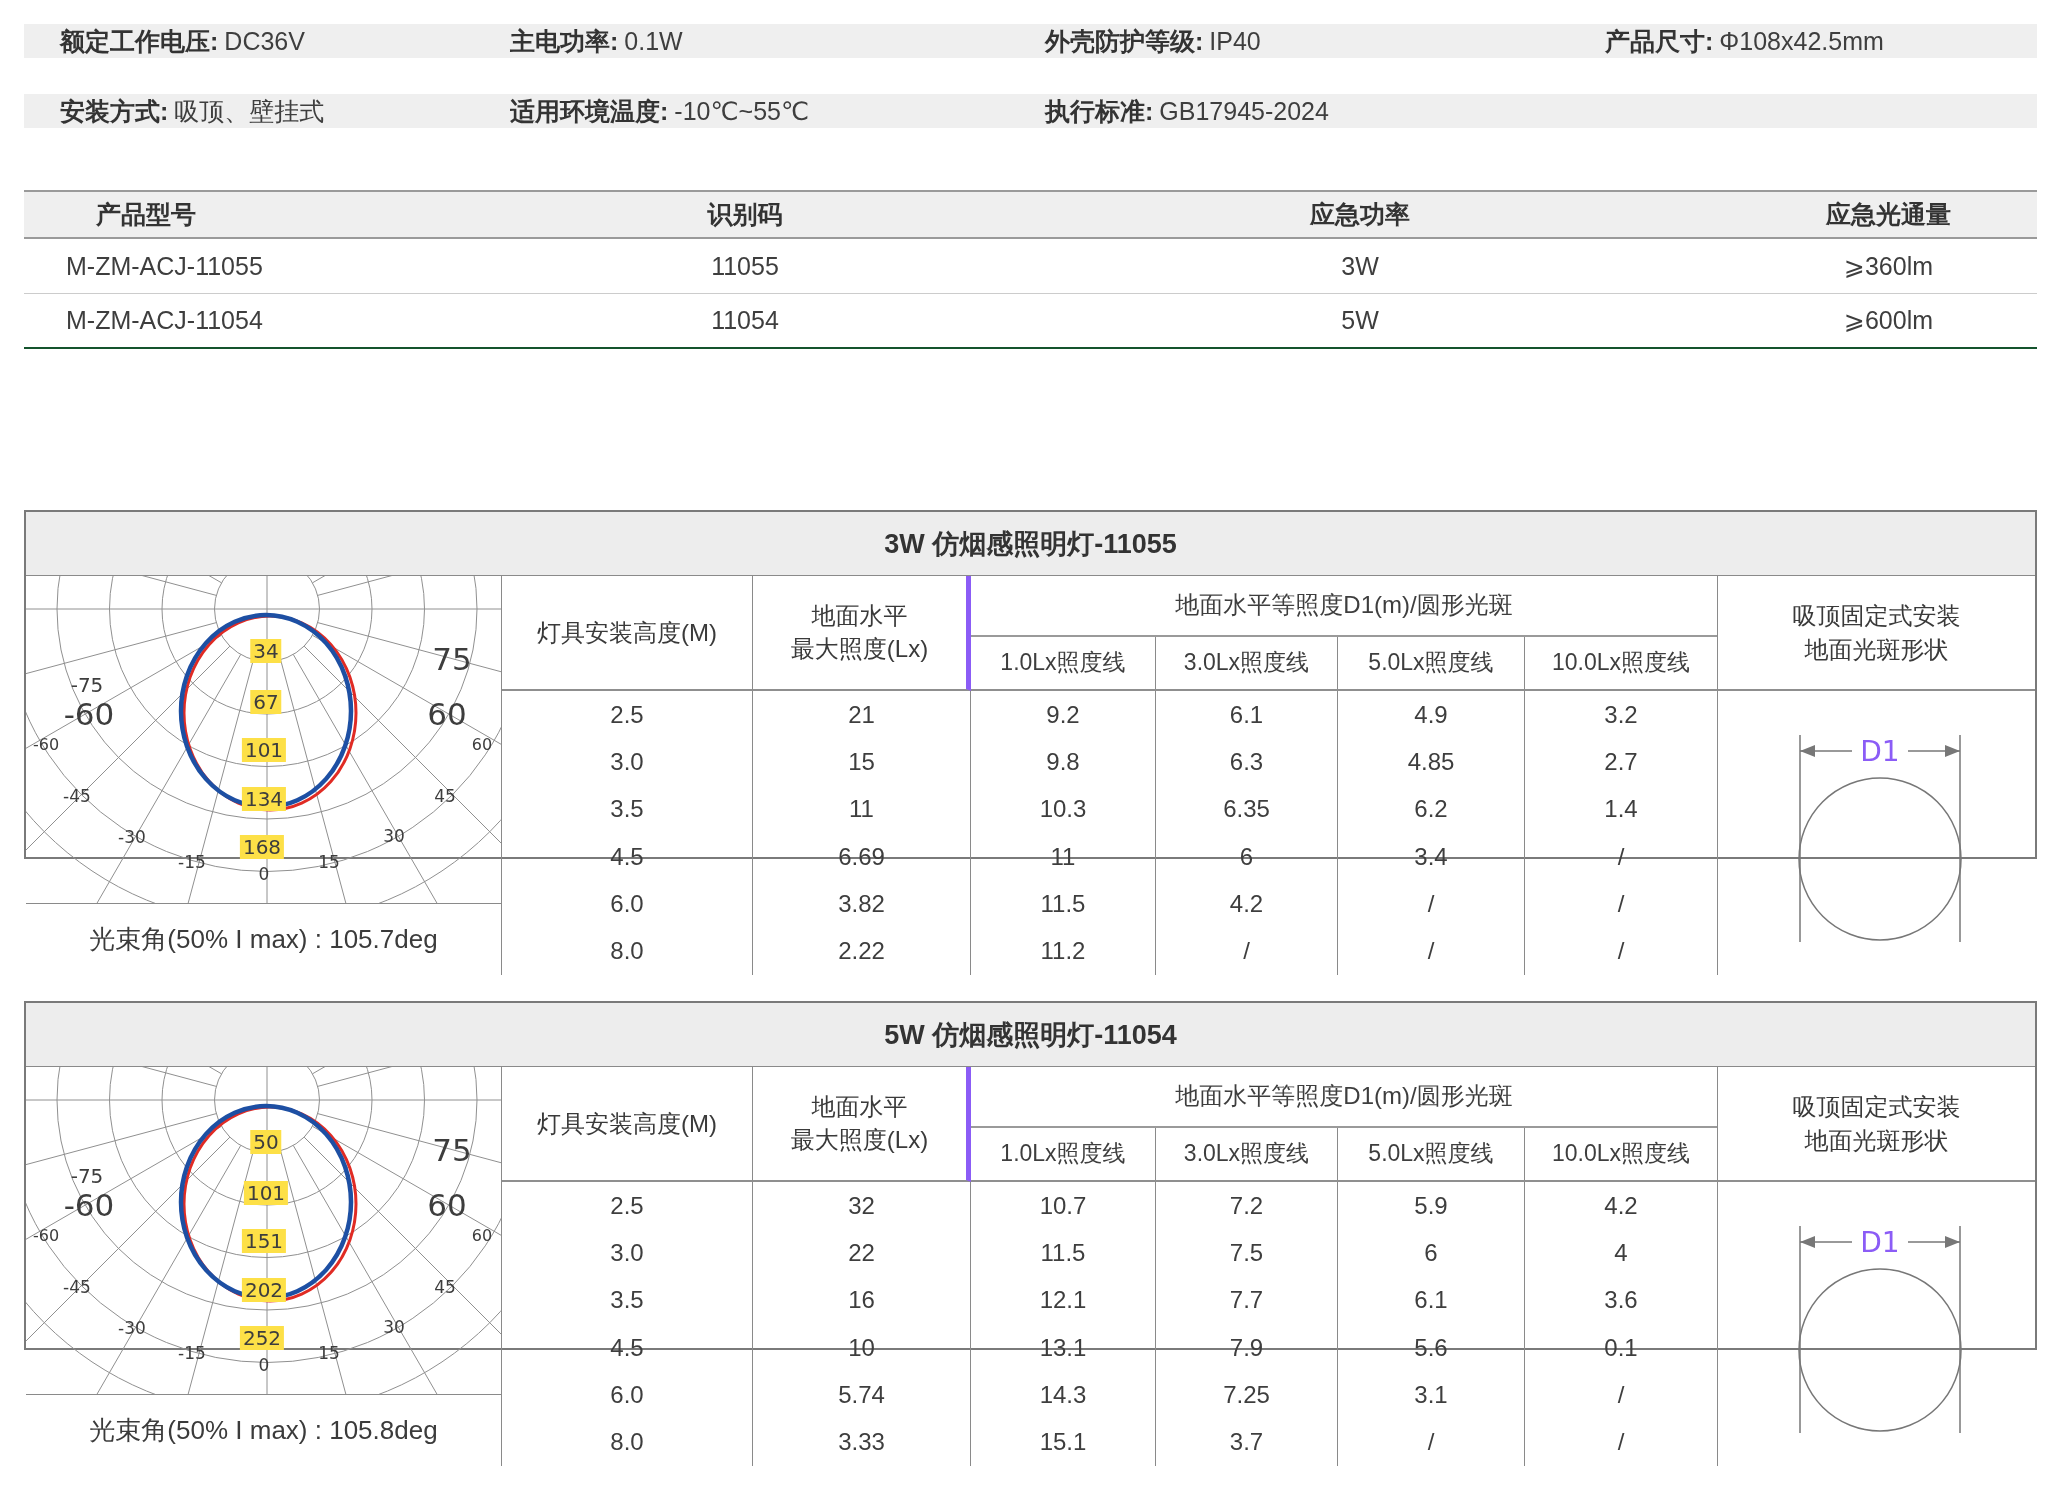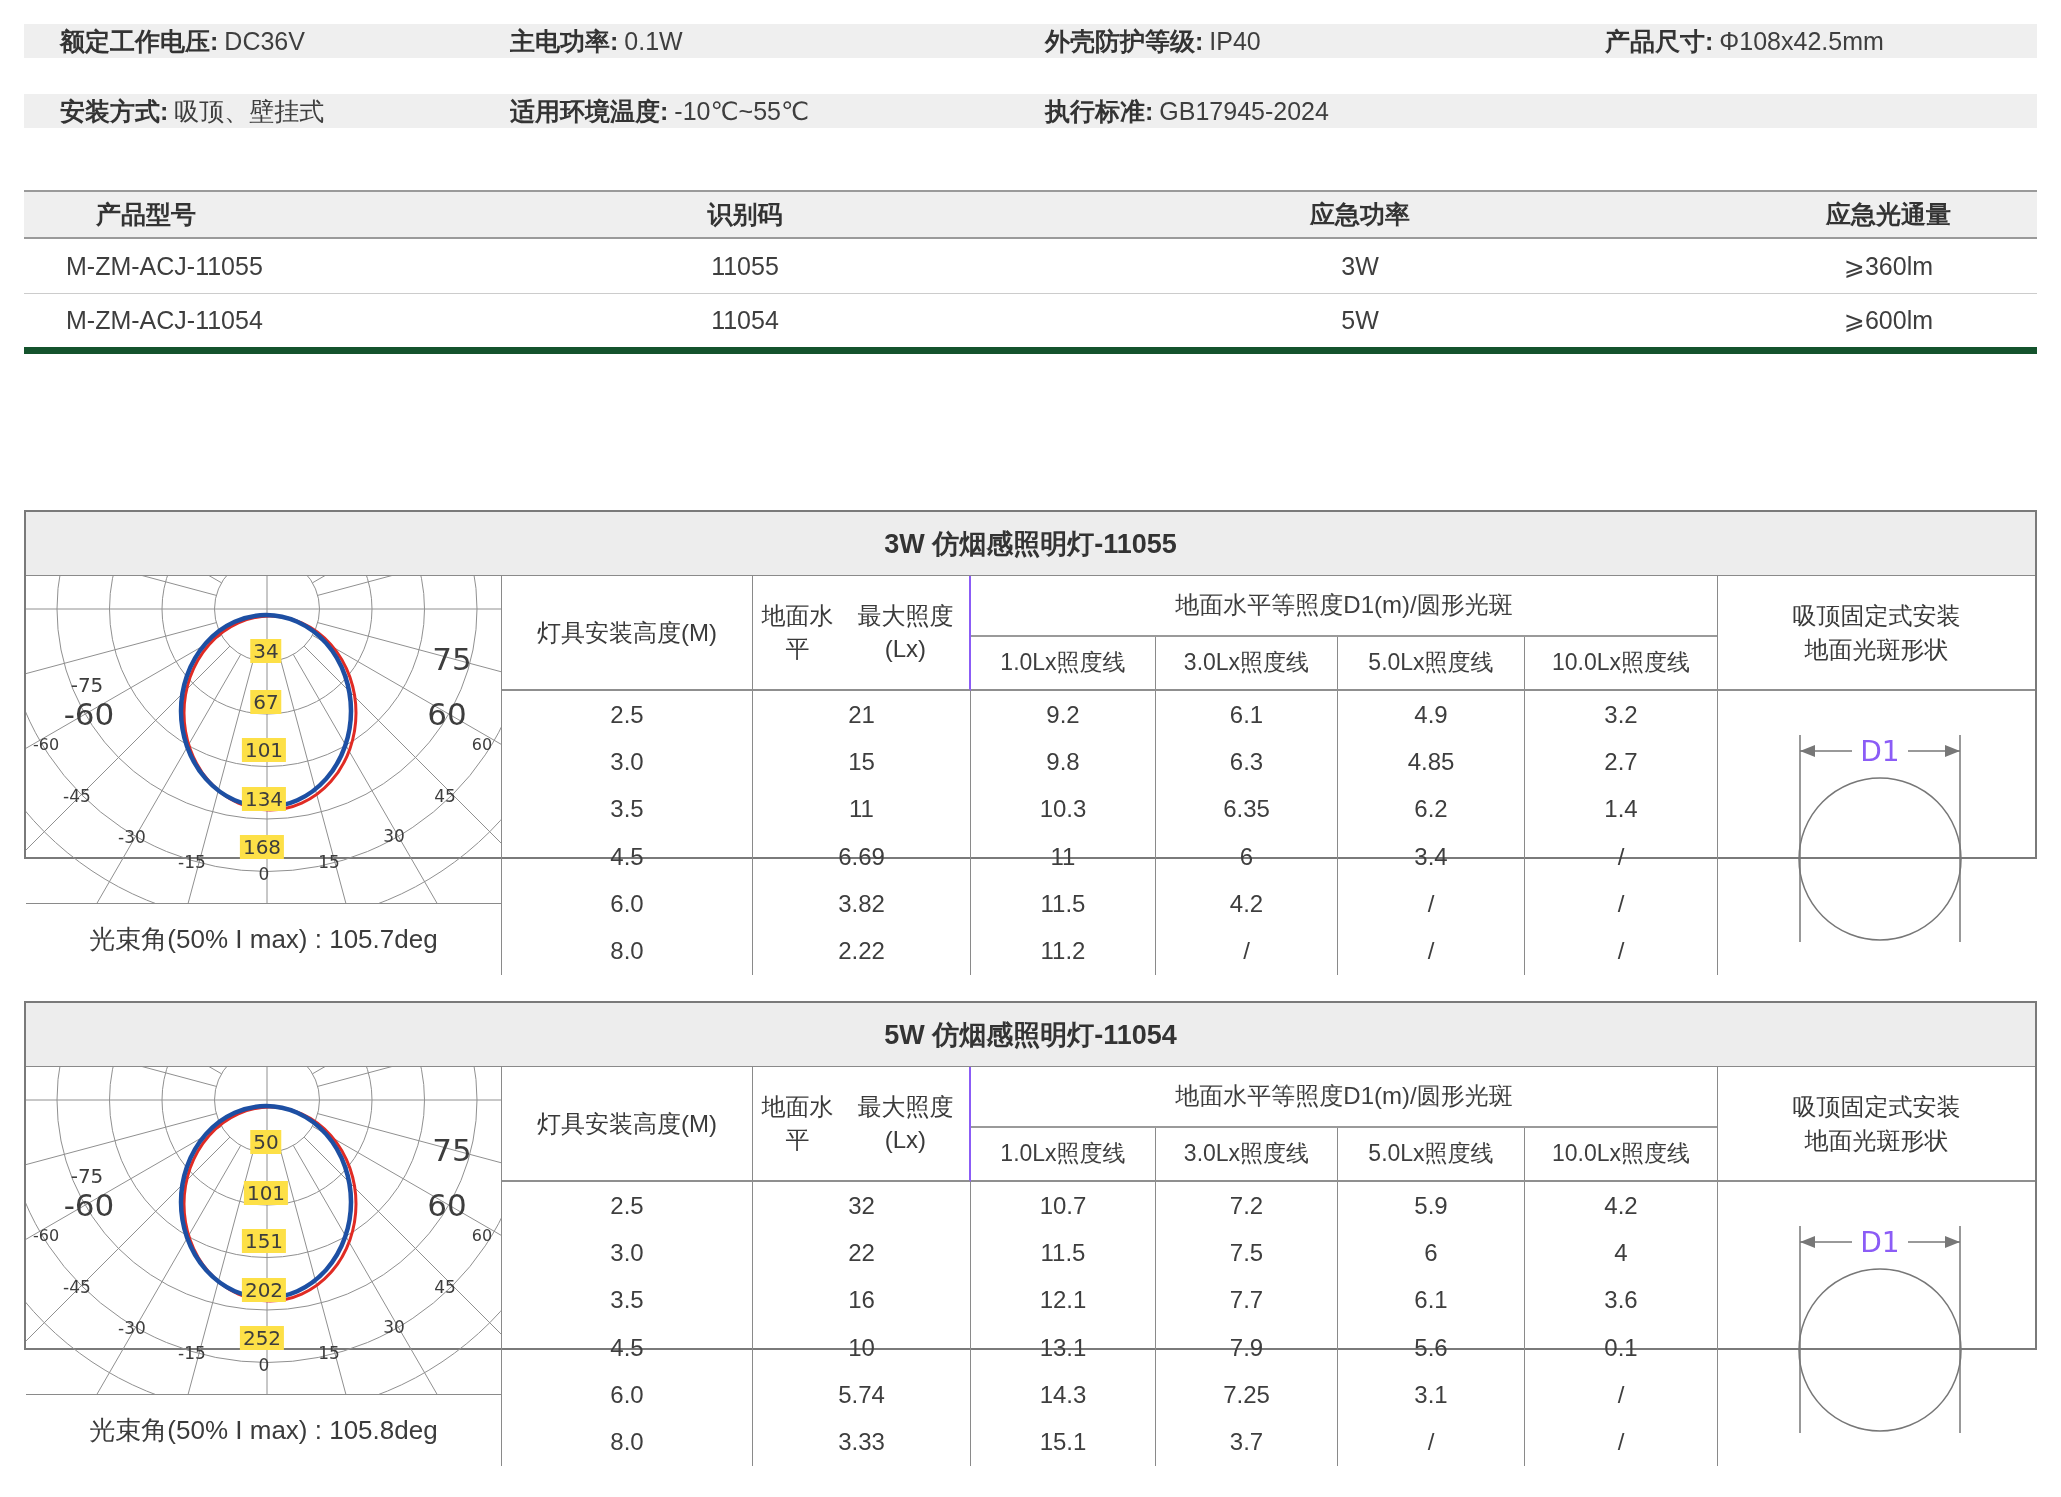--- a/index.html
+++ b/index.html
@@ -21,21 +21,21 @@
   }
   .spec-bar.b1 { top:24px; }
   .spec-bar.b2 { top:94px; }
   .spec-item { padding-left:36px; font-size:25px; white-space:nowrap; }
   .spec-item b { font-weight:bold; color:#333; margin-right:6px; }
   .spec-item span { color:#3e3e3e; }
 
   
   .ptable {
     position:absolute; left:24px; right:24px; top:190px;
-    border-top:2px solid #9a9a9a; border-bottom:7px solid #14532d;
+    border-top:2px solid #9a9a9a; border-bottom:2px solid #14532d;
   }
   .prow {
     display:grid;
     grid-template-columns:486px 470px 760px 1fr;
     align-items:center;
   }
   .prow.phead { height:47px; background:#efefef; font-weight:bold; color:#333;
     border-bottom:2px solid #9a9a9a; font-size:25px; }
   .prow.pdata { height:54px; font-size:25px; }
   .prow.pdata + .prow.pdata { border-top:1px solid #cccccc; }
@@ -98,21 +98,21 @@
     height:72px; border-top:1px solid #8a8a8a;
     display:flex; align-items:center; justify-content:center;
     font-size:26px; color:#3b3b3b; white-space:nowrap;
   }
   .hd {
     display:flex; align-items:center; justify-content:center;
     text-align:center; font-size:24px; color:#3a3a3a;
     border-bottom:2px solid #8f8f8f;
   }
   .hd.height-hd { grid-column:2; grid-row:1; border-right:1px solid #8a8a8a; }
-  .hd.maxlx-hd  { grid-column:3; grid-row:1; border-right:2px solid #8b5cf6; line-height:1.35; }
+  .hd.maxlx-hd  { grid-column:3; grid-row:1; border-right:5px solid #8b5cf6; flex-direction:column; line-height:1.35; }
   .group-block  { grid-column:4; grid-row:1; display:flex; flex-direction:column; }
   .group-title {
     flex:1.12; display:flex; align-items:center; justify-content:center;
     font-size:24px; border-bottom:2px solid #9a9a9a;
   }
   .sub-row { flex:1; display:grid; grid-template-columns:185px 182px 187px 1fr; border-bottom:2px solid #8f8f8f; }
   .sub-cell {
     display:flex; align-items:center; justify-content:center;
     font-size:23px; border-right:1px solid #8a8a8a;
   }

